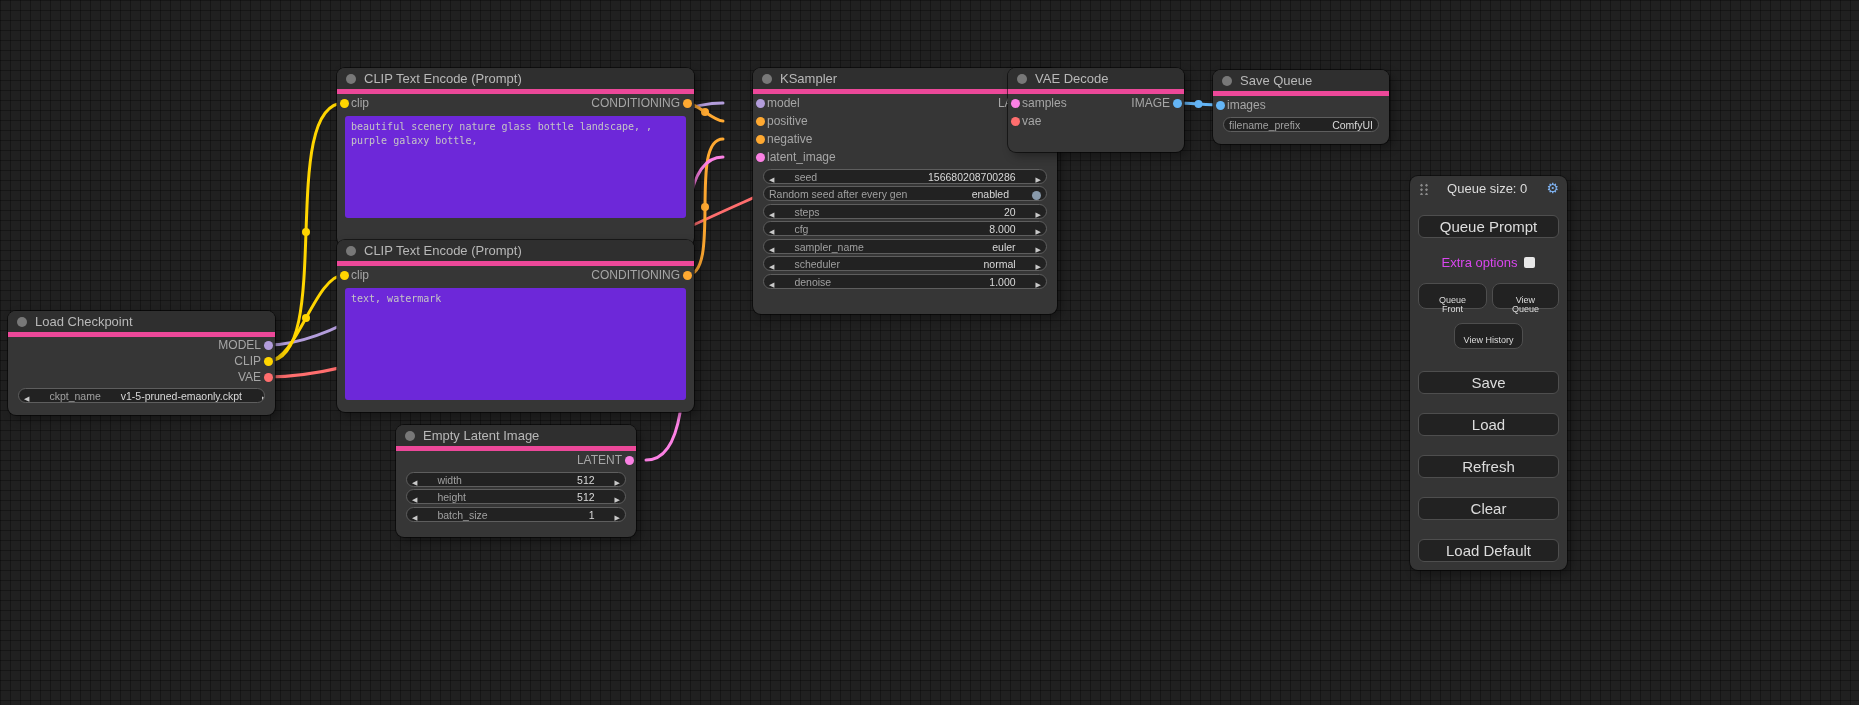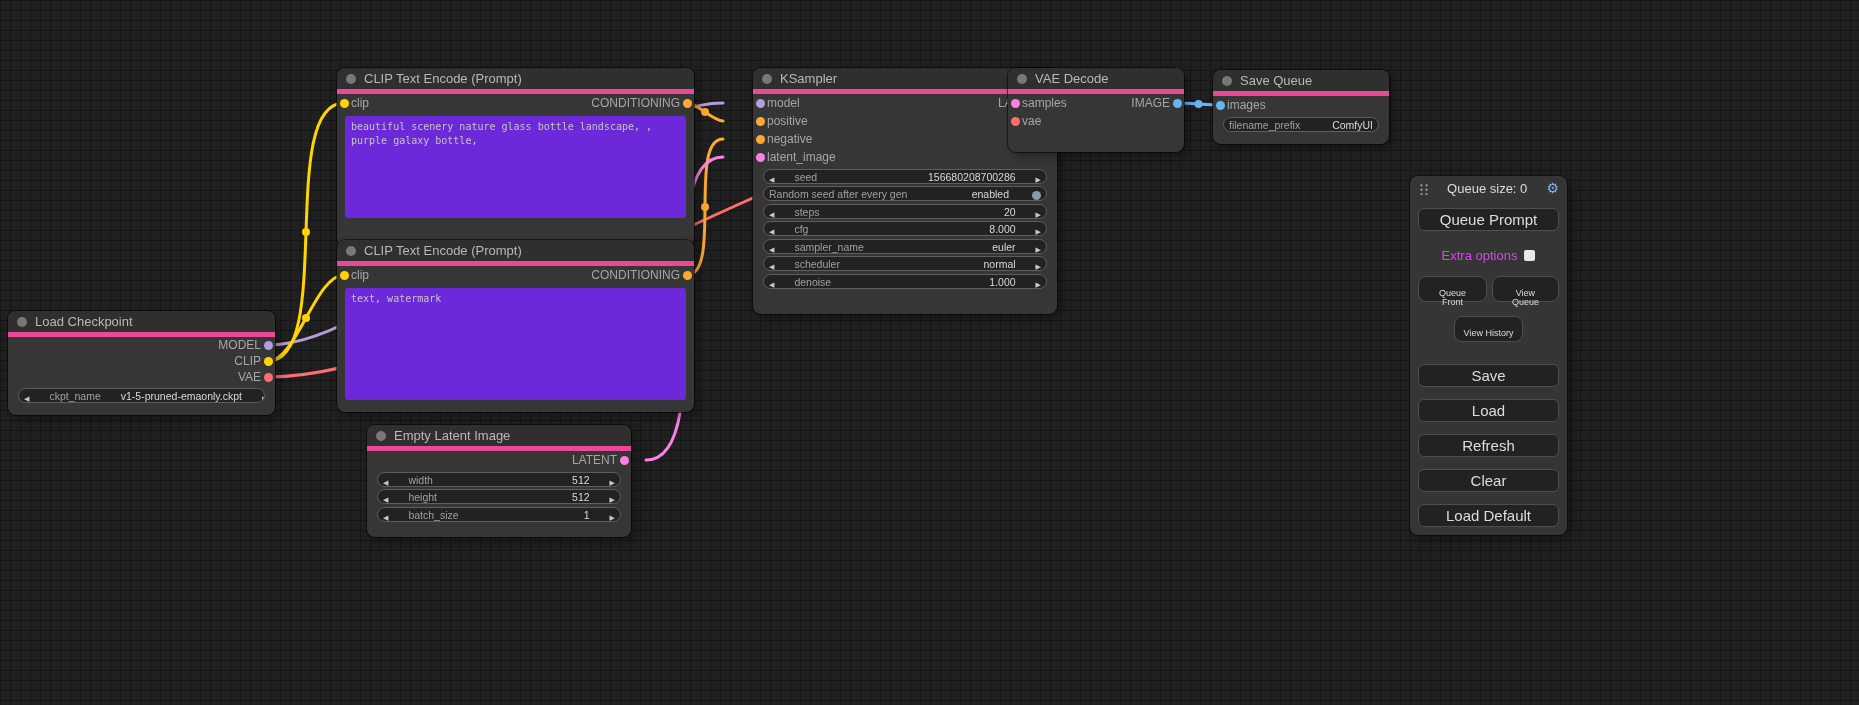--- a/index.html
+++ b/index.html
@@ -75,21 +75,21 @@
     background-image: radial-gradient(circle, #8a8a8a 1.1px, transparent 1.4px);
     background-size:5px 4.5px; background-position:1px 1px;
   }
   .queue-size { font-size:13px; color:#dcdcdc; }
   .gear { font-size:14px; color:#7fb3f2; cursor:pointer; line-height:1; }
 
   .btn {
     background:#222; color:#ddd; border:1px solid #4e4e4e; border-radius:6px;
     font-family:inherit; cursor:pointer; width:100%;
   }
-  .btn.big { font-size:15px; height:23px; margin-top:2px; }
+  .btn.big { font-size:15px; height:23px; margin-top:9px; }
   .btn.big.gap-top { margin-top:12px; }
   .extra-options-row {
     display:flex; justify-content:center; align-items:center; gap:7px;
     margin-top:7px; height:14px; font-size:13px; color:#d946ef;
   }
   .checkbox { width:11px; height:11px; background:#e8e8e8; border-radius:2px; display:inline-block; cursor:pointer; }
   .small-btn-row { display:flex; justify-content:center; gap:5px; margin-top:4px; }
   .btn.small { width:auto; font-size:9px; height:12px; line-height:9px; padding:12px 9px; border-radius:8px; }
 </style>
 </head>
@@ -184,21 +184,21 @@
         </span>
         <span class="slot">
           <span>CONDITIONING</span>
         </span>
         <span class="dot out" style="background-color: rgb(255, 169, 49);"></span>
       </div>
       <div class="prompt-box" style="height:112px">text, watermark</div>
     </div>
   </div>
 
-  <div class="node" style="left:367px;top:425px;width:264px;height:112px">
+  <div class="node" style="left:396px;top:425px;width:240px;height:112px">
     <div class="node-title">
       <span class="collapse-dot"></span>
       <span class="node-title-text">Empty Latent Image</span>
     </div>
     <div class="node-body">
       <div class="slot-row out-only">
         <span class="slot">
           <span>LATENT</span>
         </span>
         <span class="dot out" style="background-color: rgb(252, 129, 228);"></span>

